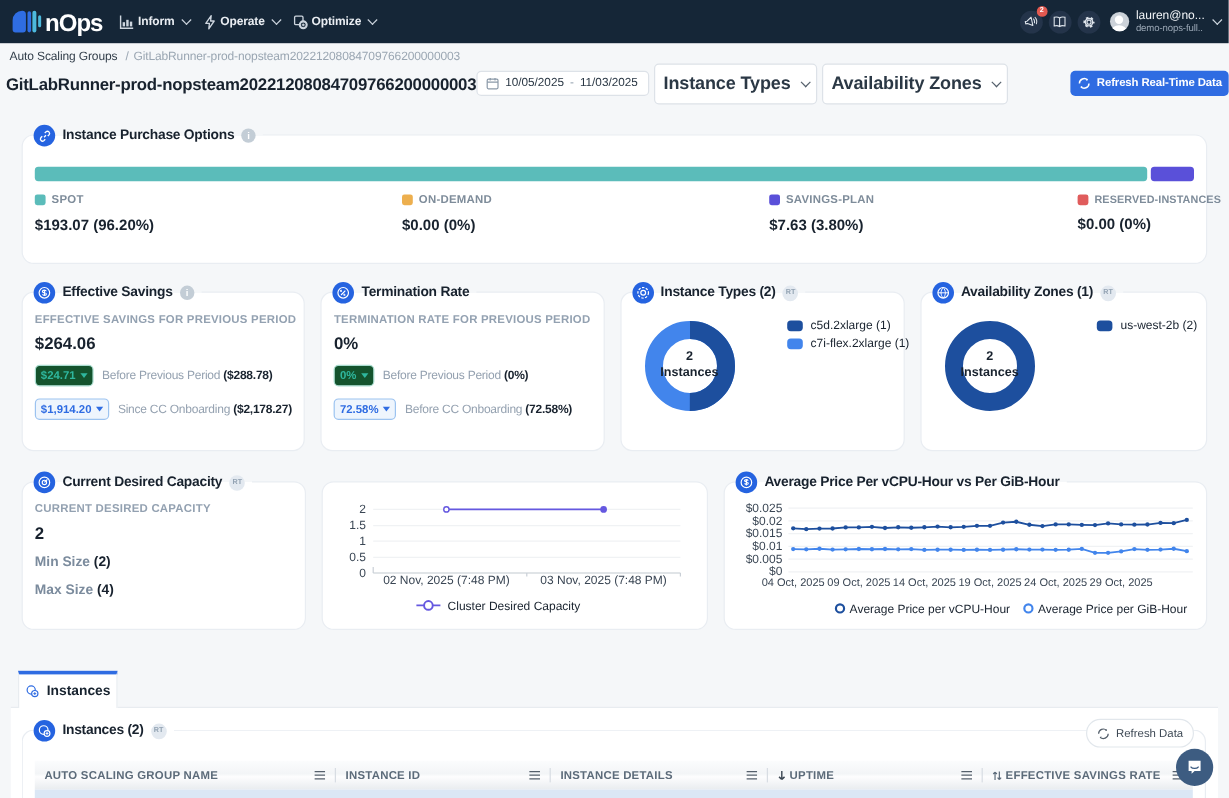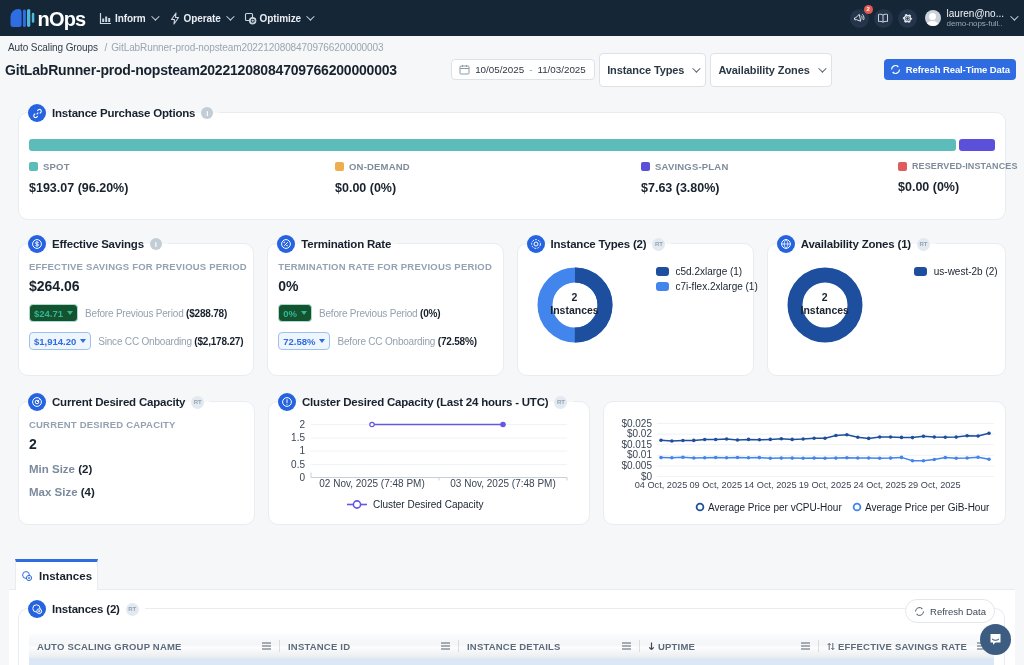--- a/index.html
+++ b/index.html
@@ -27,21 +27,21 @@
 
 
 .crumbs { margin:6px 8px 0 8px; font-size:10px; letter-spacing:-0.1px; color:#323e4a; }
 .crumbs .sep { color:#9aa6b2; margin:0 4px; }
 .crumbs .dim { color:#9aa6b2; }
 .headrow { display:flex; align-items:center; margin:6px 8px 0 5px; height:21px; }
 .pagetitle { font-size:14px; font-weight:700; color:#18222e; white-space:nowrap; letter-spacing:-0.2px; }
 .controls { margin-left:auto; display:flex; align-items:center; gap:4px; }
 .ctl { height:21px; background:#fff; border:1px solid #dde2e8; border-radius:4px; display:flex; align-items:center; font-size:11px; color:#2b3845; white-space:nowrap; }
 .datebox { padding:0 7px; gap:5px; width:144px; font-size:9.8px; }
-.dd { padding:16px 7px; font-weight:600; gap:6px; font-size:11px; letter-spacing:-0.1px;align-items:center; }
+.dd { padding:16px 7px; font-weight:600; gap:6px; font-size:15px; letter-spacing:-0.1px;align-items:center; }
 .dd .chev { border-color:#55606c; }
 .btn-blue { height:21px; background:#2f6ce2; color:#fff; border-radius:4px; font-size:9.5px; letter-spacing:-0.1px; font-weight:700; display:flex; align-items:center; padding:0 6px; gap:5px; white-space:nowrap;margin-left:48px; }
 
 
 .card { position:relative; background:#fff; border:1px solid #e9edf2; border-radius:10px; }
 .legend { position:absolute; top:-10px; left:9px; height:20px; display:flex; align-items:center; gap:6px; padding:0 6px 0 0; background:linear-gradient(to bottom,#f5f7f9 50%,#ffffff 50%); }
 .cicon { width:18px; height:18px; border-radius:50%; background:#2563e0; display:flex; align-items:center; justify-content:center; flex:none; }
 .ctitle { font-size:11.5px; font-weight:700; color:#18222e; white-space:nowrap; letter-spacing:-0.2px; }
 .info-i { width:12px; height:12px; border-radius:50%; background:#c3cdd6; color:#fff; font-size:8px; font-weight:700; display:flex; align-items:center; justify-content:center; }
 .rt { width:13px; height:13px; border-radius:50%; background:#e3e9f0; color:#93a3b3; font-size:6px; font-weight:700; display:flex; align-items:center; justify-content:center; }
@@ -329,30 +329,20 @@
         </div>
       <div class="ctitle">Current Desired Capacity</div>
       <div class="rt">RT</div>
     </div>
     <div class="mini-label">CURRENT DESIRED CAPACITY</div>
     <div class="big-val">2</div>
     <div class="minmax">Min Size <b>(2)</b></div>
     <div class="minmax">Max Size <b>(4)</b></div>
   </div>
   <div class="card c-cluster">
-    <div class="legend">
-      <div class="cicon">
-          <svg width="12" height="12" viewBox="0 0 12 12" fill="none" stroke="#fff" stroke-width="1">
-            <circle cx="6" cy="6" r="4.4"></circle>
-            <path d="M6 3.6v2.9M6 8.2v.1" stroke-linecap="round"></path>
-          </svg>
-        </div>
-      <div class="ctitle">Cluster Desired Capacity (Last 24 hours - UTC)</div>
-      <div class="rt">RT</div>
-    </div>
     <div id="cluster-chart"><svg width="320" height="112" viewBox="0 0 320 112">
 <text x="36" y="25.5" font-size="10" fill="#3a4654" text-anchor="end">2</text>
 <line x1="42" y1="22.5" x2="298" y2="22.5" stroke="#f0f2f4" stroke-width="1"></line>
 <text x="36" y="39" font-size="10" fill="#3a4654" text-anchor="end">1.5</text>
 <line x1="42" y1="36" x2="298" y2="36" stroke="#f0f2f4" stroke-width="1"></line>
 <text x="36" y="52" font-size="10" fill="#3a4654" text-anchor="end">1</text>
 <line x1="42" y1="49" x2="298" y2="49" stroke="#f0f2f4" stroke-width="1"></line>
 <text x="36" y="65.5" font-size="10" fill="#3a4654" text-anchor="end">0.5</text>
 <line x1="42" y1="62.5" x2="298" y2="62.5" stroke="#f0f2f4" stroke-width="1"></line>
 <text x="36" y="78.5" font-size="10" fill="#3a4654" text-anchor="end">0</text>
@@ -362,20 +352,29 @@
 <circle cx="103" cy="22.5" r="2.2" fill="#fff" stroke="#6558e0" stroke-width="1.2"></circle>
 <circle cx="234" cy="22.5" r="2.2" fill="#6558e0" stroke="#6558e0" stroke-width="1.2"></circle>
 <text x="103" y="85" font-size="10" fill="#3a4654" text-anchor="middle">02 Nov, 2025 (7:48 PM)</text>
 <text x="234" y="85" font-size="10" fill="#3a4654" text-anchor="middle">03 Nov, 2025 (7:48 PM)</text>
 <line x1="78" y1="102.5" x2="98" y2="102.5" stroke="#6558e0" stroke-width="1.6"></line>
 <circle cx="88" cy="102.5" r="3.6" fill="#fff" stroke="#6558e0" stroke-width="1.6"></circle>
 <text x="104" y="106" font-size="10" fill="#18222e">Cluster Desired Capacity</text>
 </svg></div>
   </div>
   <div class="card c-avg">
+    <div class="legend">
+      <div class="cicon">
+          <svg width="12" height="12" viewBox="0 0 12 12" fill="none" stroke="#fff" stroke-width="1">
+            <circle cx="6" cy="6" r="4.4"></circle>
+            <path d="M6 3.4v5.2M7.5 4.6c-.3-.5-.85-.9-1.5-.9-.9 0-1.6.6-1.6 1 0 1.4 3.2.6 3.2 2 0 .4-.7 1-1.6 1-.65 0-1.2-.4-1.5-.9" stroke-width="0.9"></path>
+          </svg>
+        </div>
+      <div class="ctitle">Average Price Per vCPU-Hour vs Per GiB-Hour</div>
+    </div>
     <div id="avg-chart"><svg width="401" height="118" viewBox="0 0 401 118">
 <text x="48" y="24.5" font-size="10" fill="#3a4654" text-anchor="end">$0.025</text>
 <line x1="53" y1="21.5" x2="390" y2="21.5" stroke="#f0f2f4" stroke-width="1"></line>
 <text x="48" y="35.1" font-size="10" fill="#3a4654" text-anchor="end">$0.02</text>
 <line x1="53" y1="32.1" x2="390" y2="32.1" stroke="#f0f2f4" stroke-width="1"></line>
 <text x="48" y="45.7" font-size="10" fill="#3a4654" text-anchor="end">$0.015</text>
 <line x1="53" y1="42.7" x2="390" y2="42.7" stroke="#f0f2f4" stroke-width="1"></line>
 <text x="48" y="56.3" font-size="10" fill="#3a4654" text-anchor="end">$0.01</text>
 <line x1="53" y1="53.3" x2="390" y2="53.3" stroke="#f0f2f4" stroke-width="1"></line>
 <text x="48" y="66.9" font-size="10" fill="#3a4654" text-anchor="end">$0.005</text>

